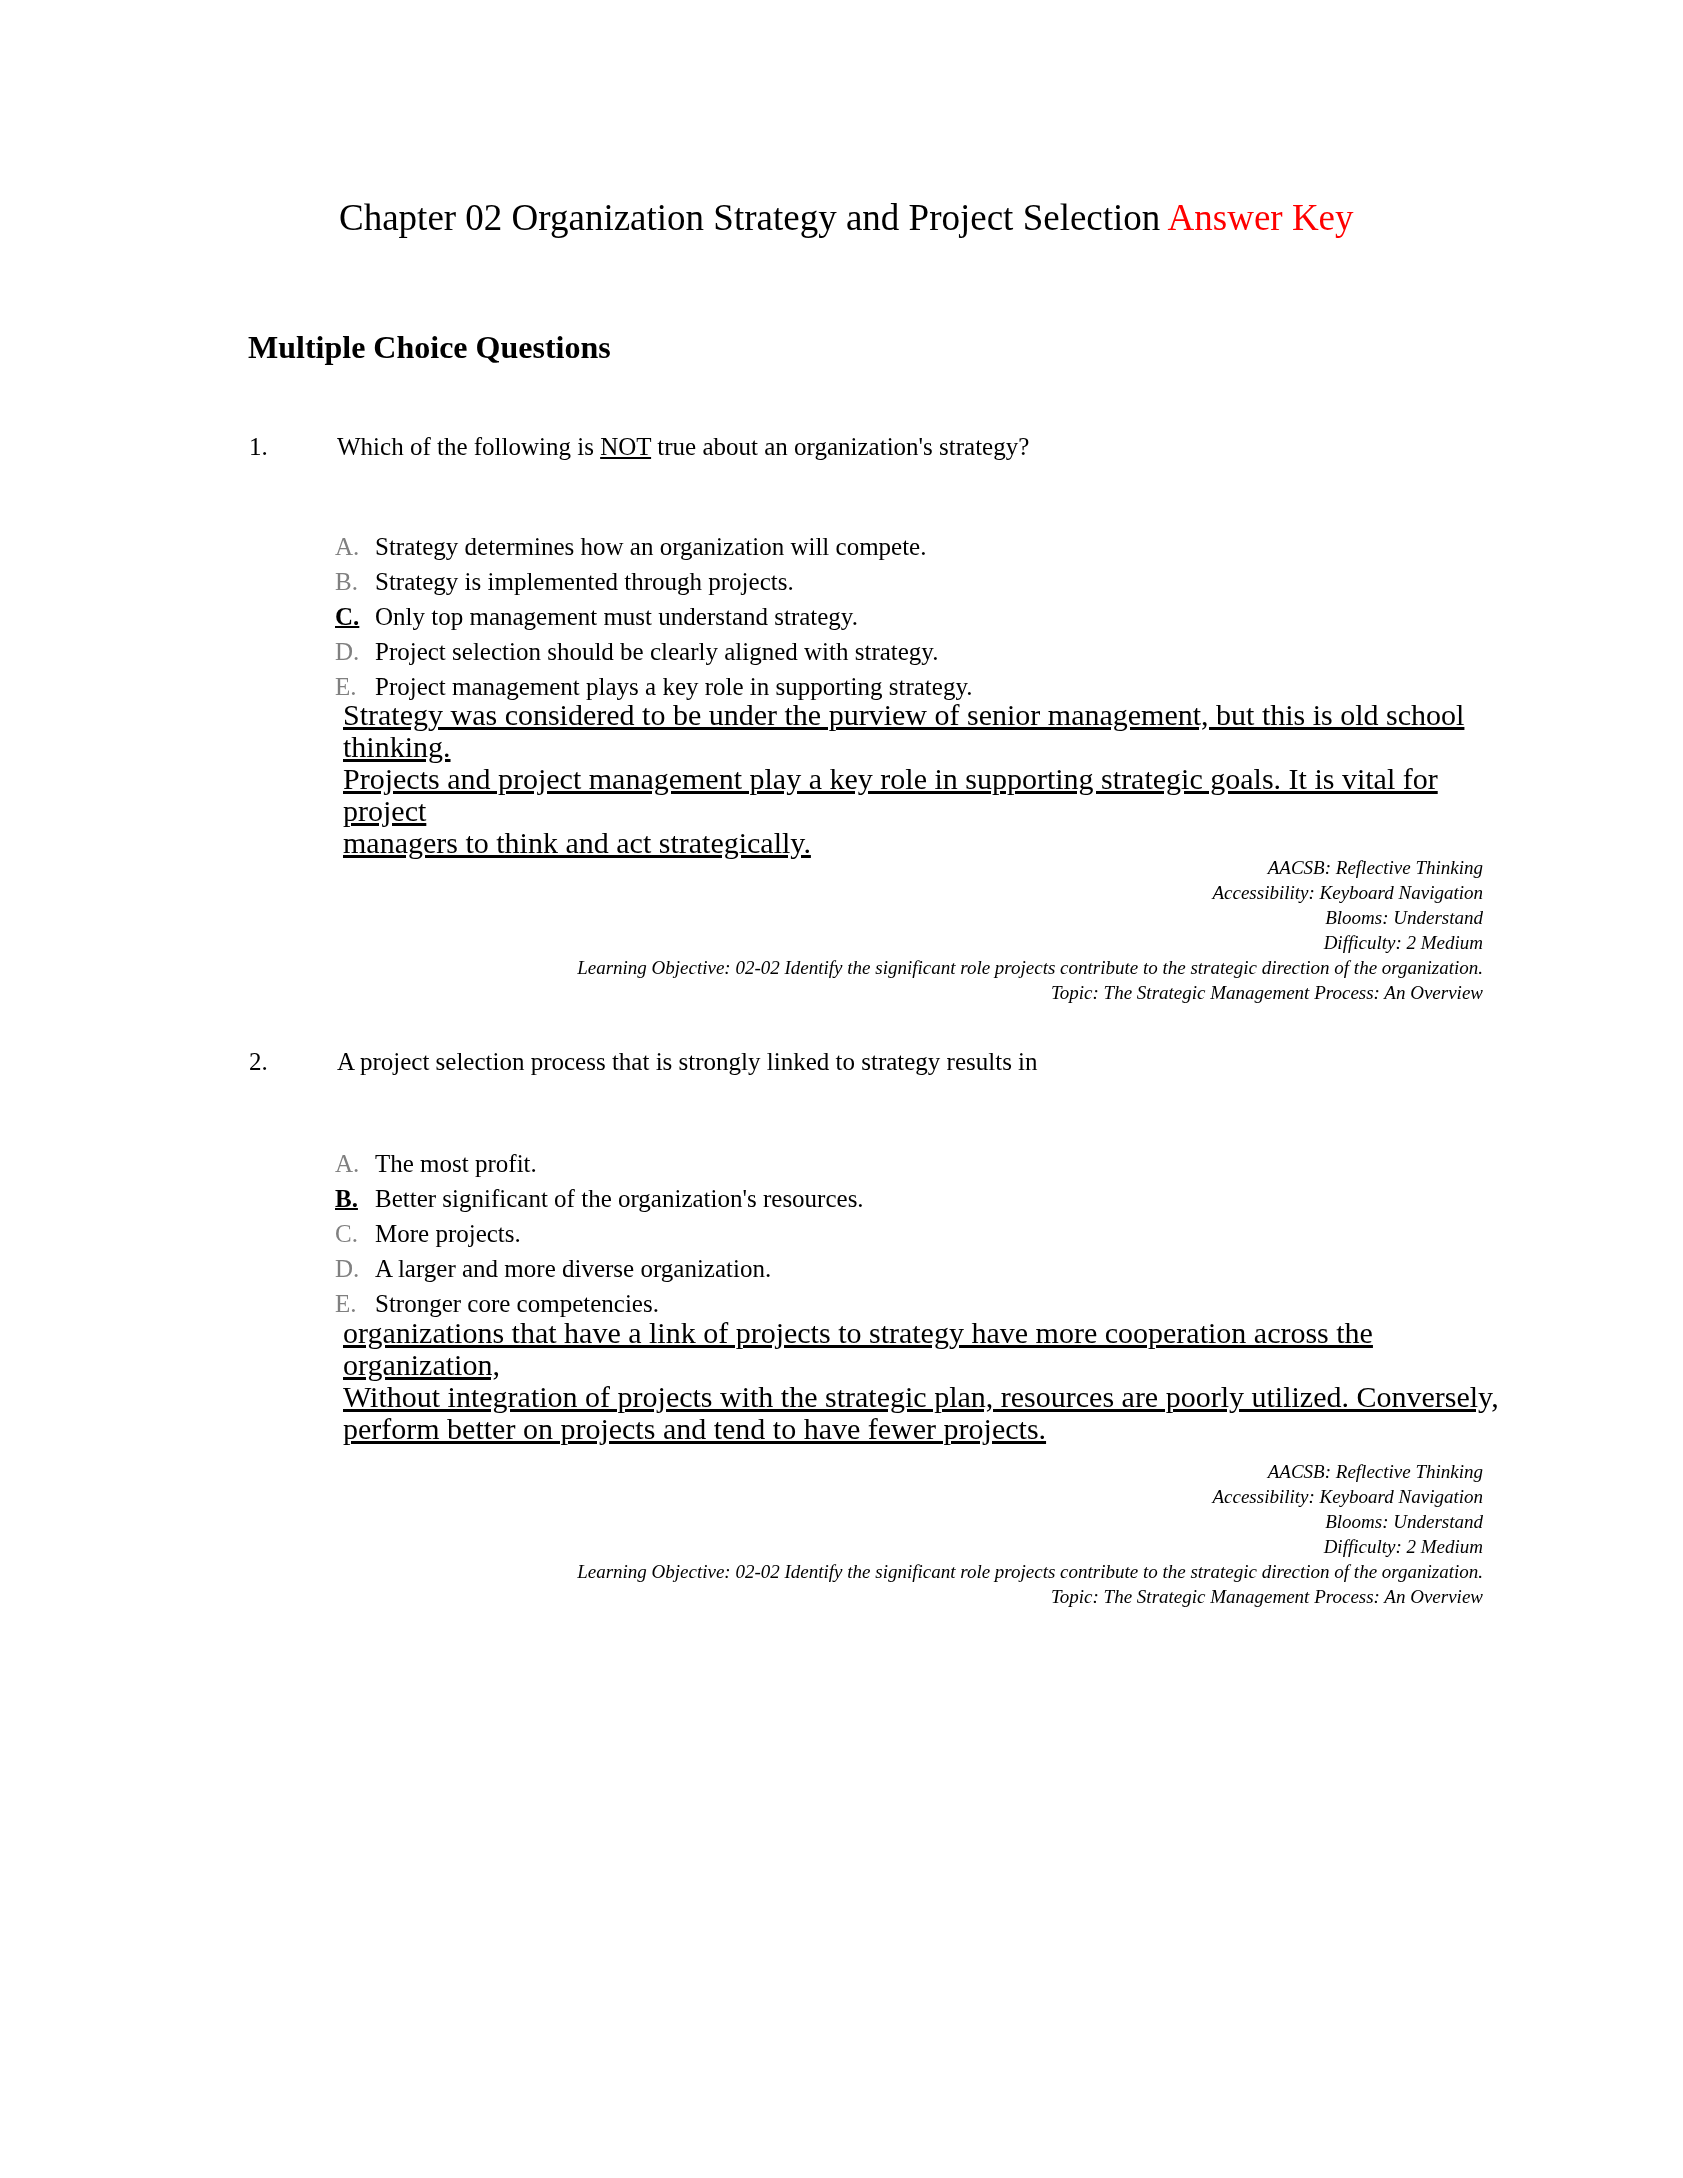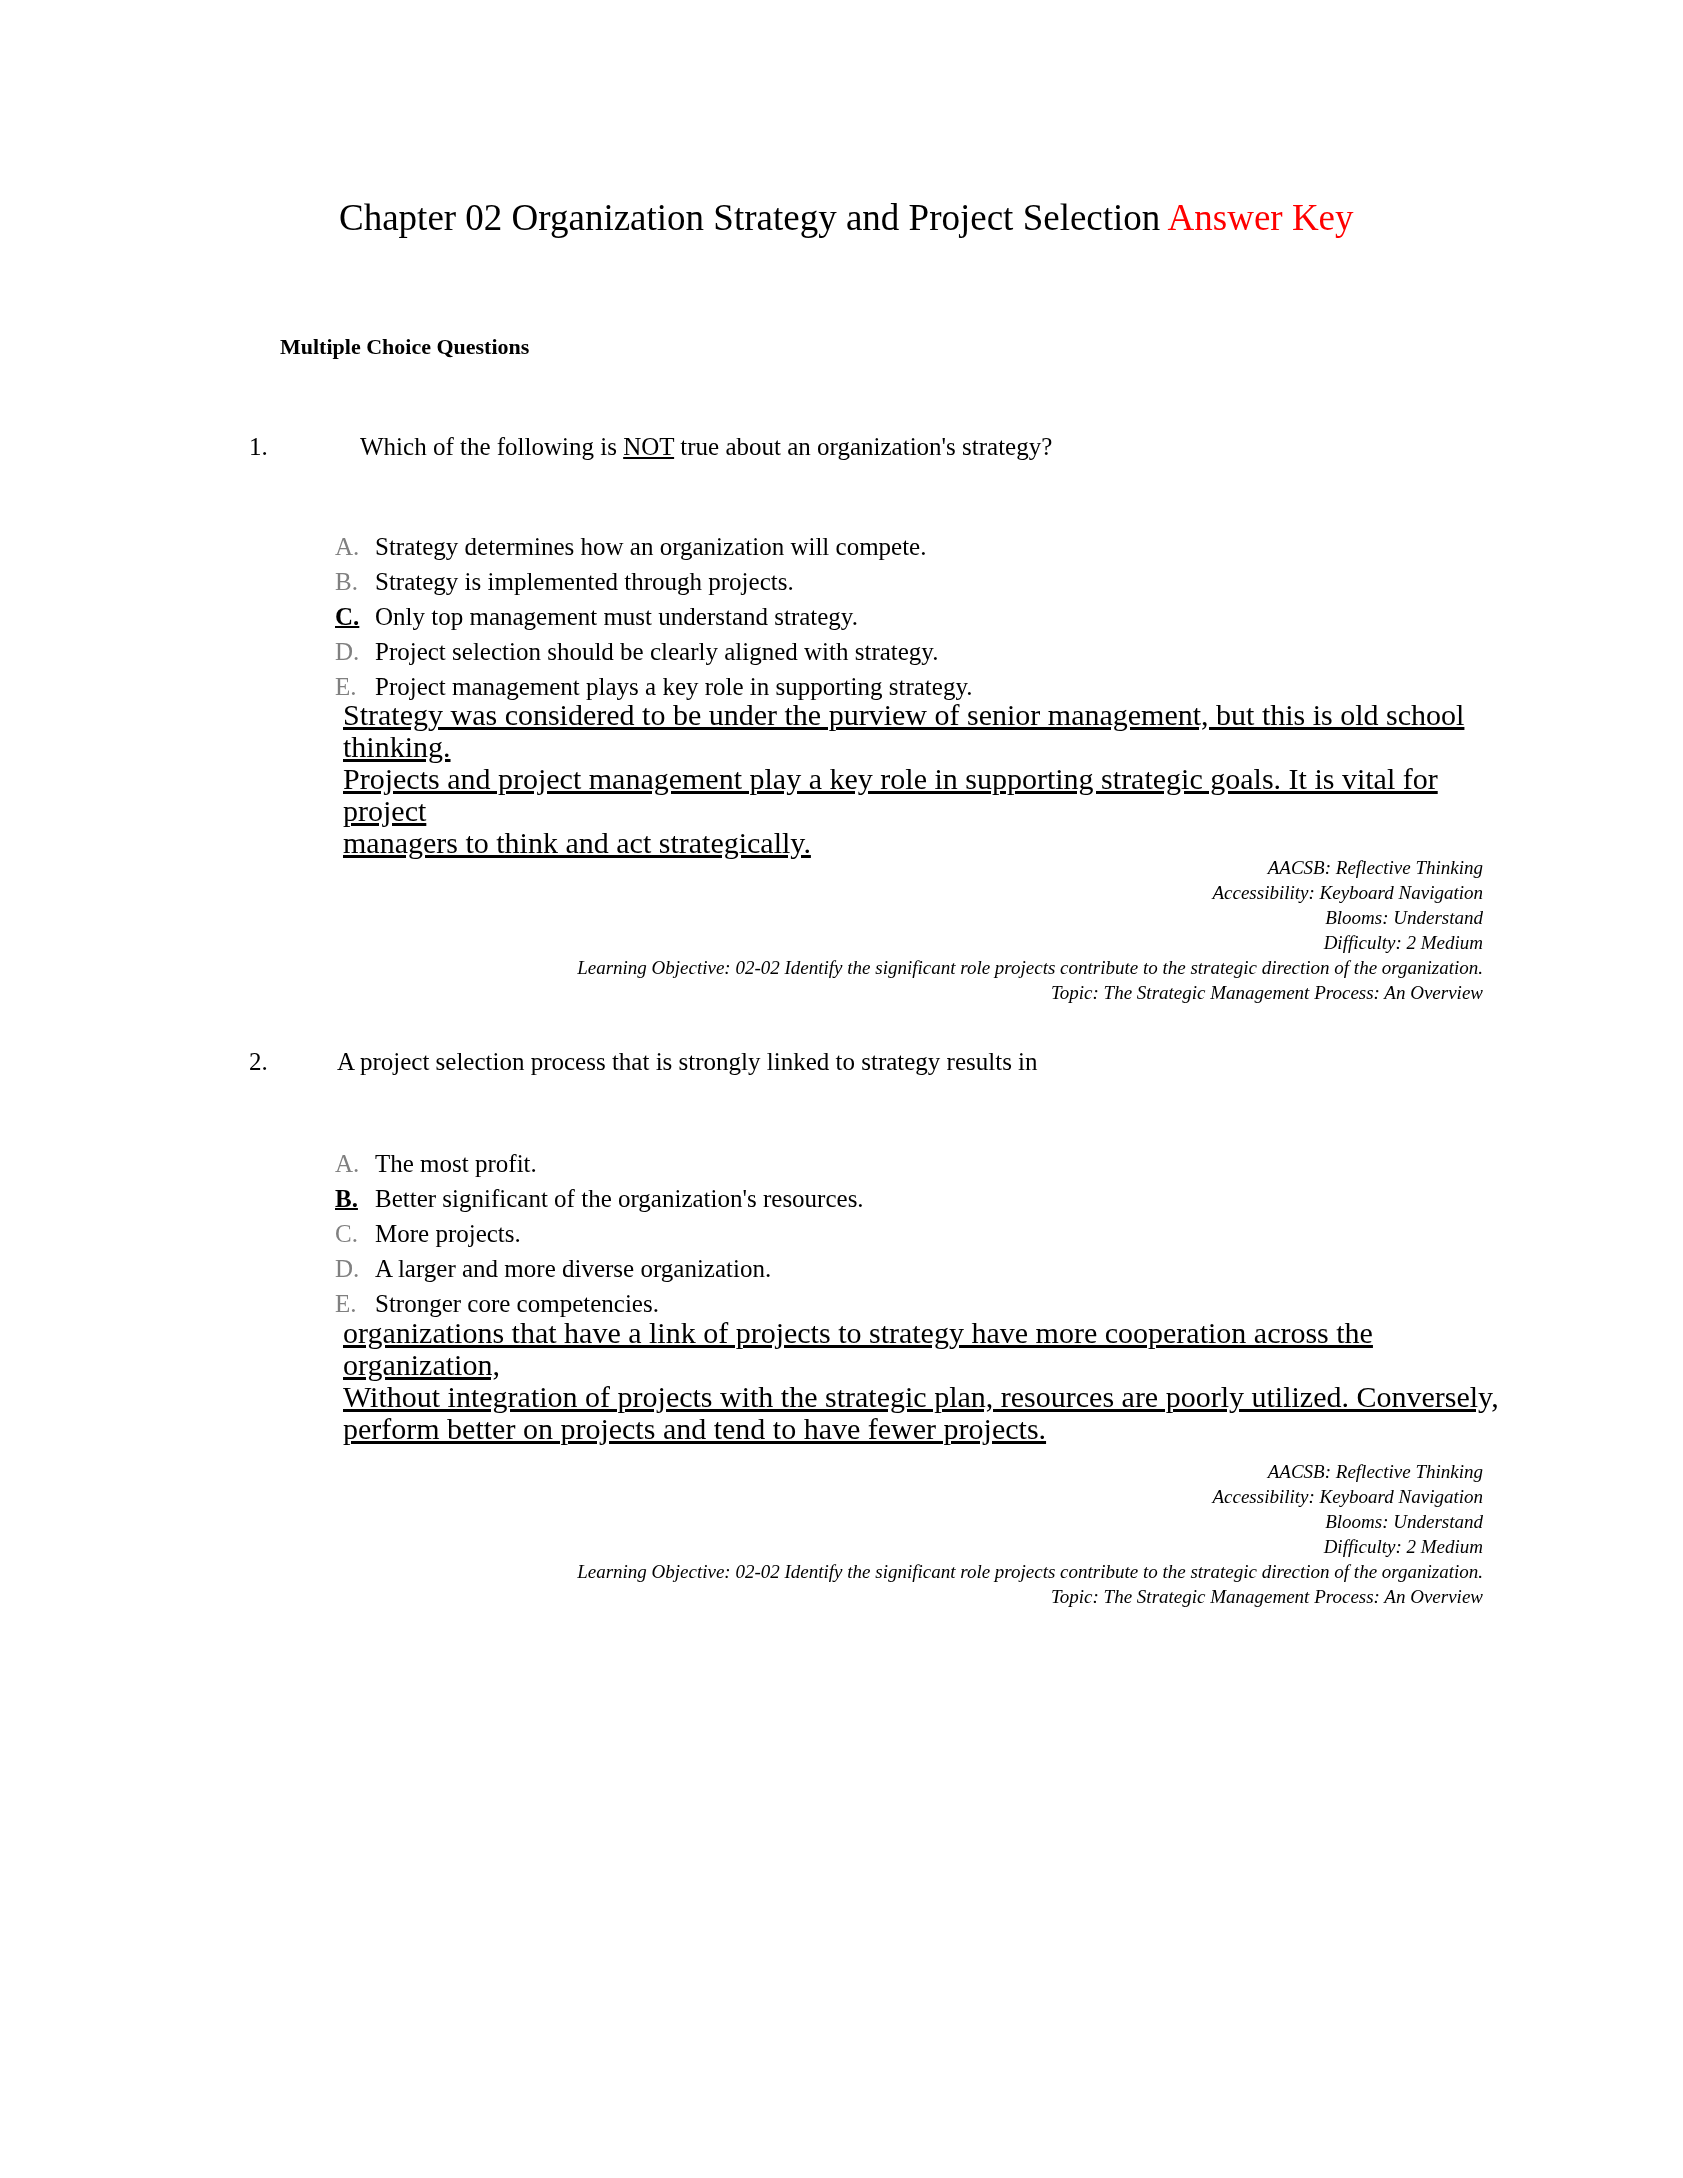--- a/index.html
+++ b/index.html
@@ -3,21 +3,21 @@
 <meta charset="utf-8">
 <style>
   html, body { margin: 0; padding: 0; background: #ffffff; }
   body {
     width: 1683px; height: 2178px; position: relative; overflow: hidden;
     font-family: "Liberation Serif", "DejaVu Serif", serif; color: #000;
   }
   .abs { position: absolute; white-space: nowrap; }
   .title { left: 339px; top: 195px; font-size: 37px; line-height: 46px; }
   .title .accent { color: #ff0000; }
-  .section-heading { left: 248px; top: 331px; font-size: 22px; font-weight: bold; line-height: 32px; margin-left: 32px; }
+  .section-heading { left: 248px; top: 331px; font-size: 32px; font-weight: bold; line-height: 32px; }
   .q-num { left: 249px; font-size: 25px; line-height: 30px; }
   .q-text { left: 337px; font-size: 25px; line-height: 30px; }
   .q-text u { text-decoration: underline; }
   .options { left: 335px; font-size: 25px; }
   .option { height: 35px; line-height: 35px; display: flex; }
   .opt-letter { width: 40px; color: #808080; }
   .opt-letter.correct { color: #000; font-weight: bold; text-decoration: underline; text-decoration-thickness: 2px; }
   .explanation { left: 343px; font-size: 30px; line-height: 32px; white-space: normal; width: 1158px; text-decoration: underline; }
   .meta { right: 200px; text-align: right; font-style: italic; font-size: 19px; line-height: 25px; }
   .meta div { white-space: nowrap; margin-left: 15px; }
@@ -26,21 +26,21 @@
 <body>
 
 <div class="abs title">
   <span>Chapter 02 Organization Strategy and Project Selection</span>
   <span class="accent">Answer Key</span>
 </div>
 
 <div class="abs section-heading">Multiple Choice Questions</div>
 
 <div class="abs q-num" style="top:432px;">1.</div>
-<div class="abs q-text" style="top:432px;margin-left:23px;">
+<div class="abs q-text" style="top:432px;">
   <span>Which of the following is </span><u>NOT</u><span> true about an organization's strategy?</span>
 </div>
 
 <div class="abs options" style="top:529px;">
   <div class="option">
       <span class="opt-letter">A.</span>
       <span>Strategy determines how an organization will compete.</span>
     </div>
   <div class="option">
       <span class="opt-letter">B.</span>

